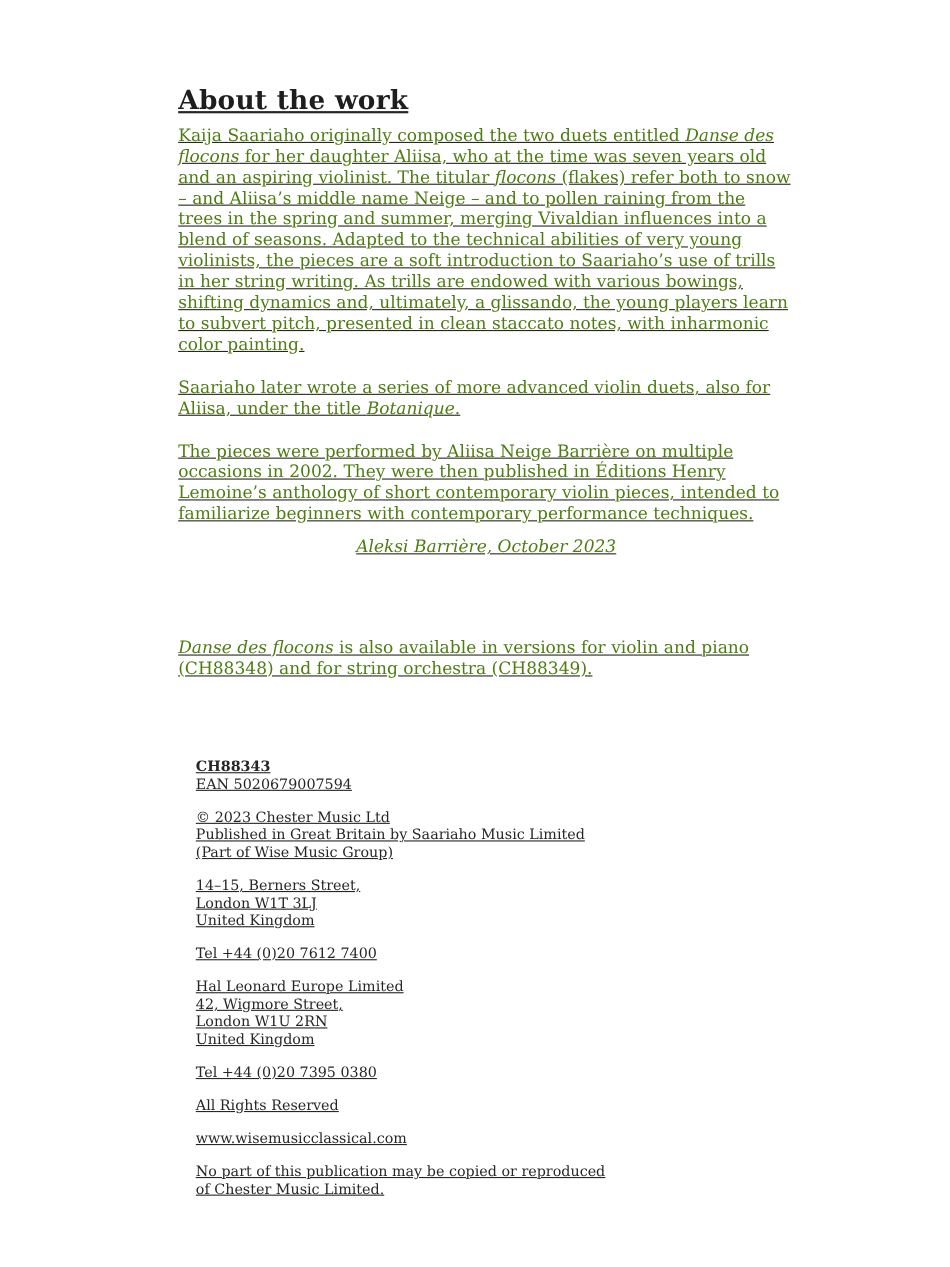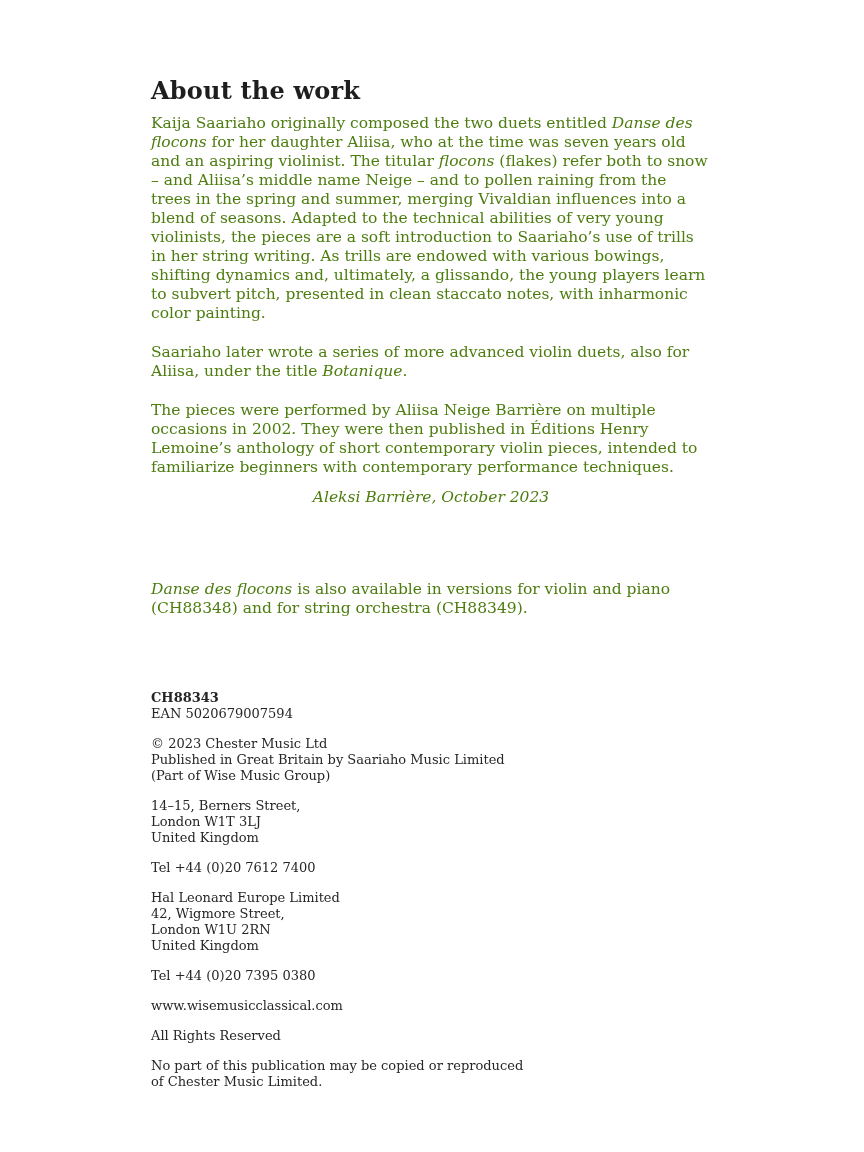--- a/index.html
+++ b/index.html
@@ -10,23 +10,24 @@
     position: relative;
     width: 864px;
     height: 1152px;
     background: #ffffff;
     overflow: hidden;
     font-family: "DejaVu Serif", "Liberation Serif", serif;
     color: #262626;
   }
   .content {
     position: absolute;
-    left: 151px;
+    left: 162px;
     top: 78px;
     width: 560px;
+    text-decoration: underline;
   }
   h1.work-title {
     font-size: 24px;
     line-height: 26px;
     font-weight: bold;
     color: #1e1e1e;
     letter-spacing: 0.2px;
   }
   .body-text {
     font-size: 15.5px;
@@ -45,21 +46,21 @@
     margin-top: 73px;
   }
   em { font-style: italic; }
   .imprint {
     margin-top: 72px;
     font-size: 13px;
     line-height: 16px;
     color: #262626;
     width: 400px;
   }
-  .imprint-block { margin-top: 14px; }
+  .imprint-block { margin-top: 14px; margin-left: 16px; }
   .imprint-block:first-child { margin-top: 0; }
   .catalog-number { font-weight: bold; }
 </style>
 </head>
 <body>
 
 <div class="page">
   <div class="content">
 
     <h1 class="work-title">About the work</h1>
@@ -97,23 +98,23 @@
 
       <div class="imprint-block">
         <div>Hal Leonard Europe Limited</div>
         <div>42, Wigmore Street,</div>
         <div>London W1U 2RN</div>
         <div>United Kingdom</div>
       </div>
 
       <div class="imprint-block">Tel +44 (0)20 7395 0380</div>
 
+      <div class="imprint-block">All Rights Reserved</div>
+
       <div class="imprint-block">www.wisemusicclassical.com</div>
-
-      <div class="imprint-block">All Rights Reserved</div>
 
       <div class="imprint-block">
         <div>No part of this publication may be copied or reproduced</div>
         <div>of Chester Music Limited.</div>
       </div>
 
     </div>
   </div>
 </div>
 

